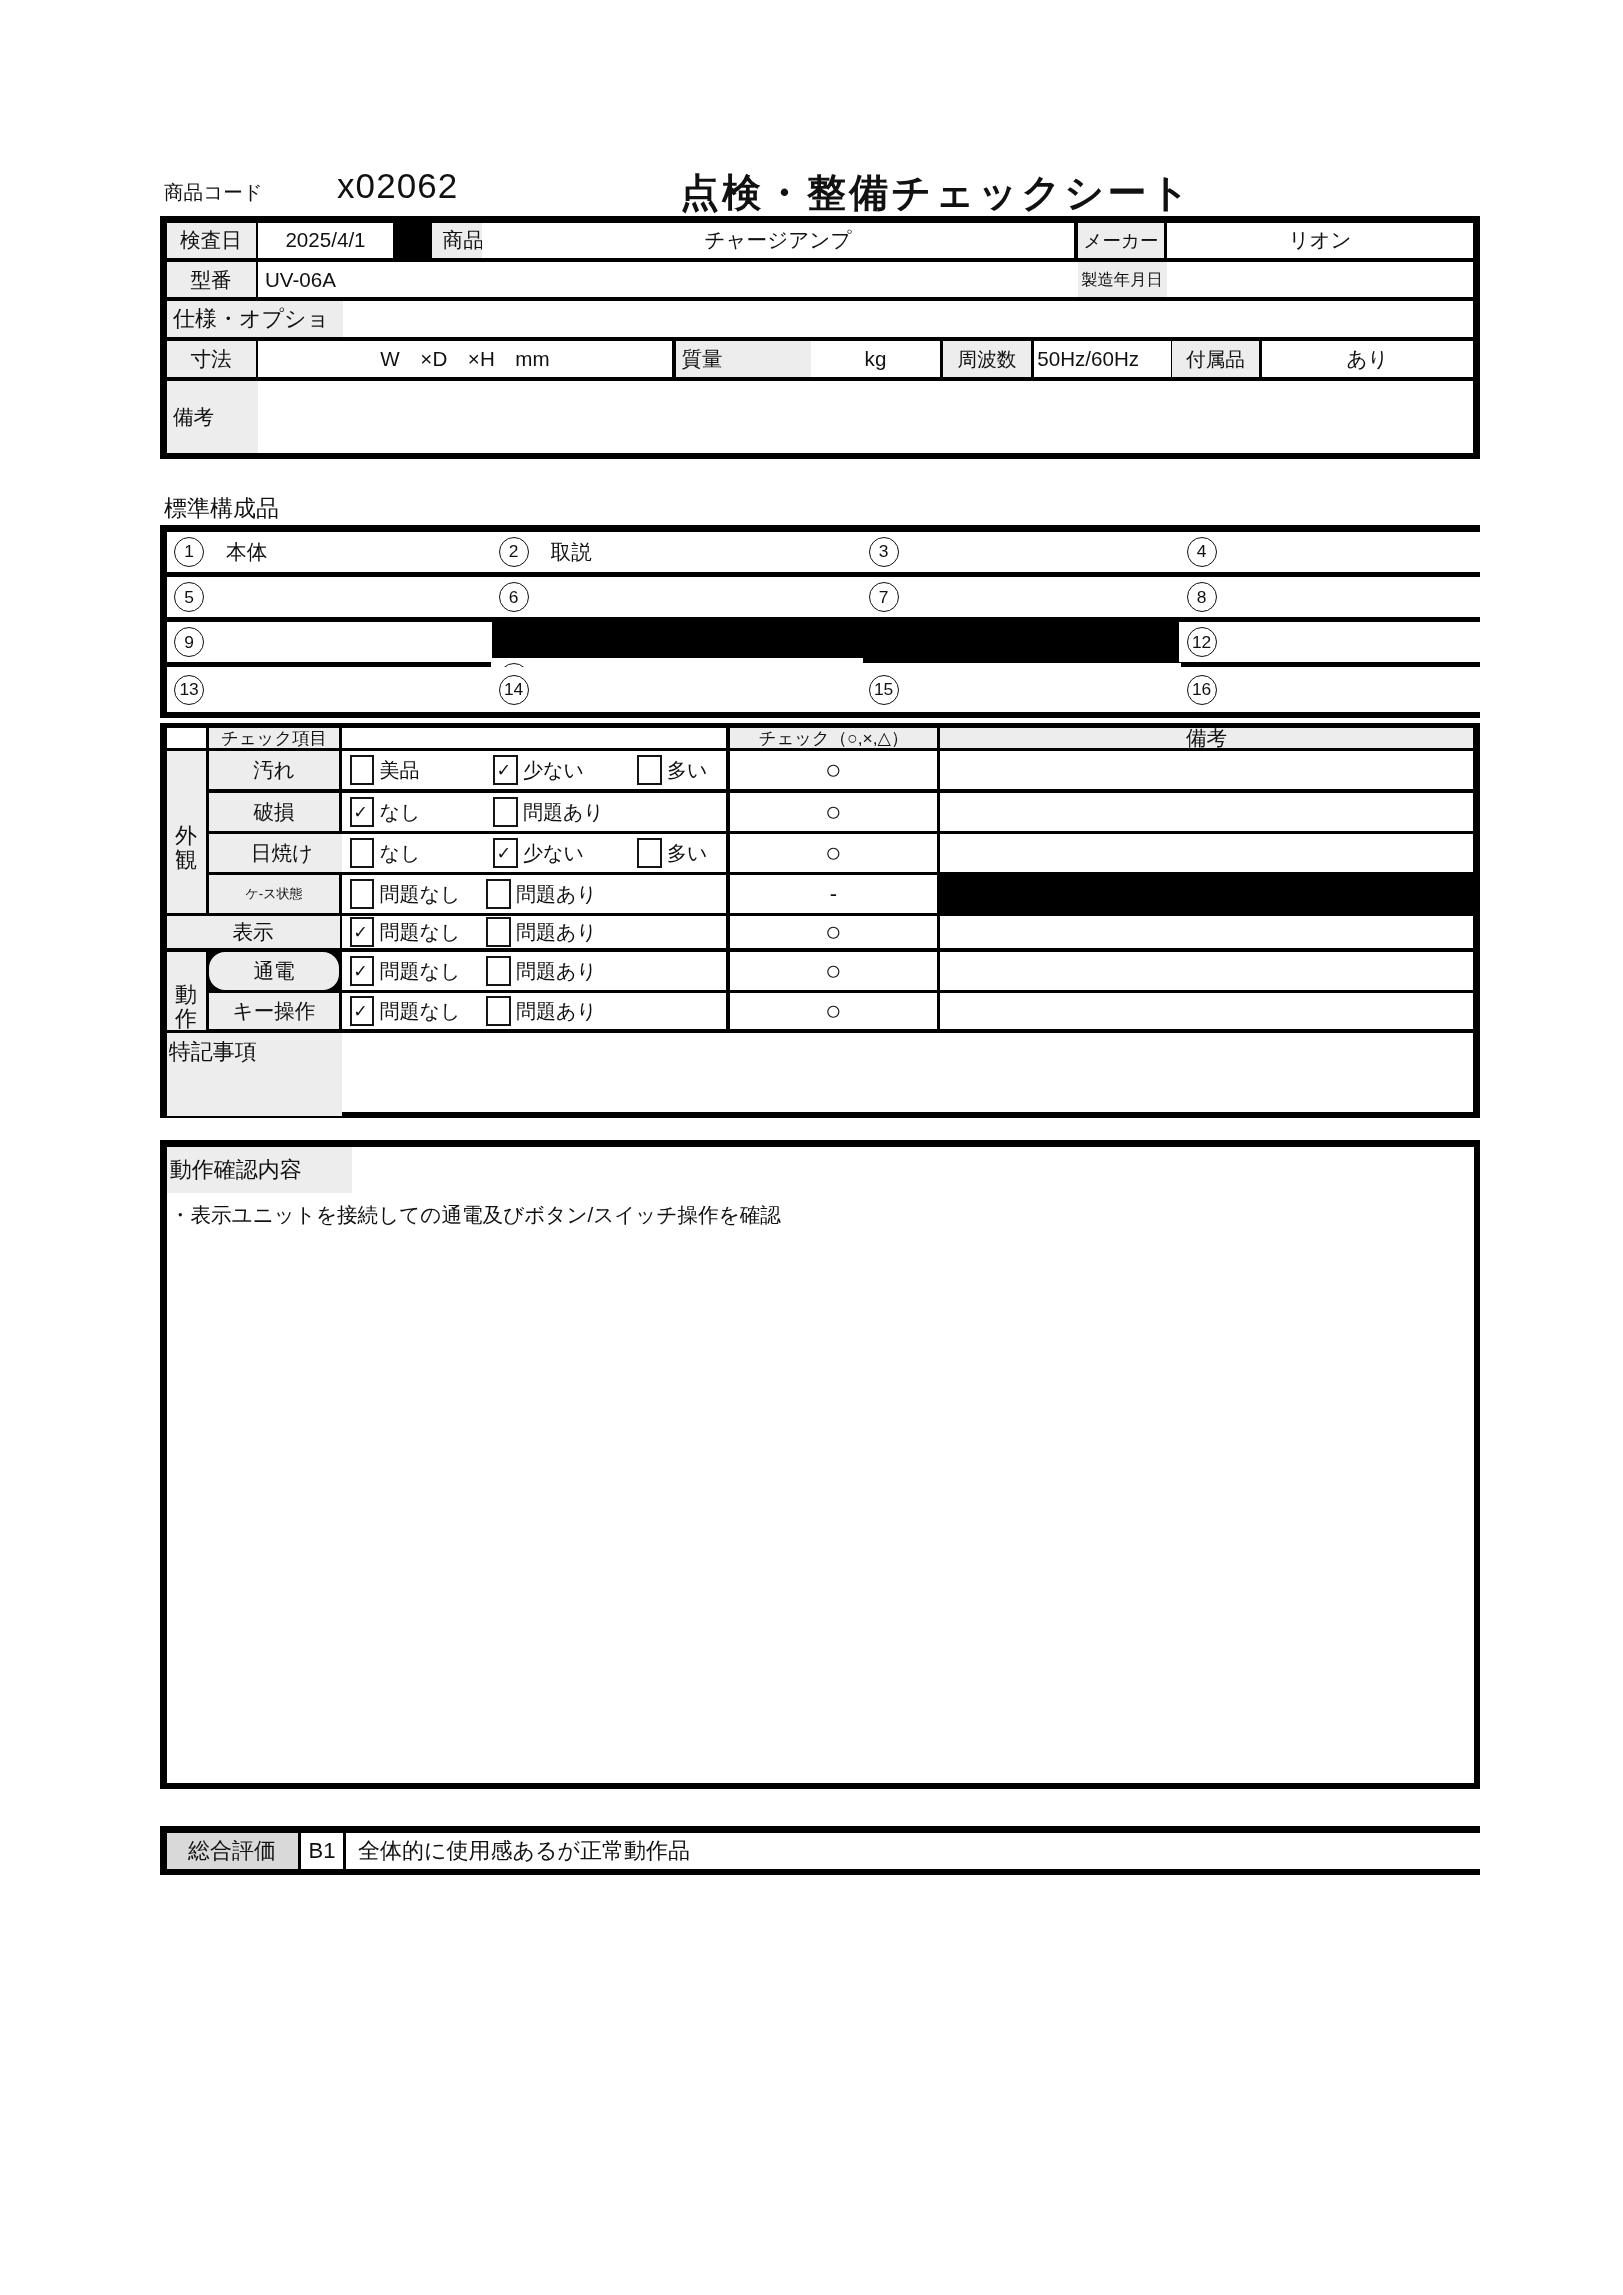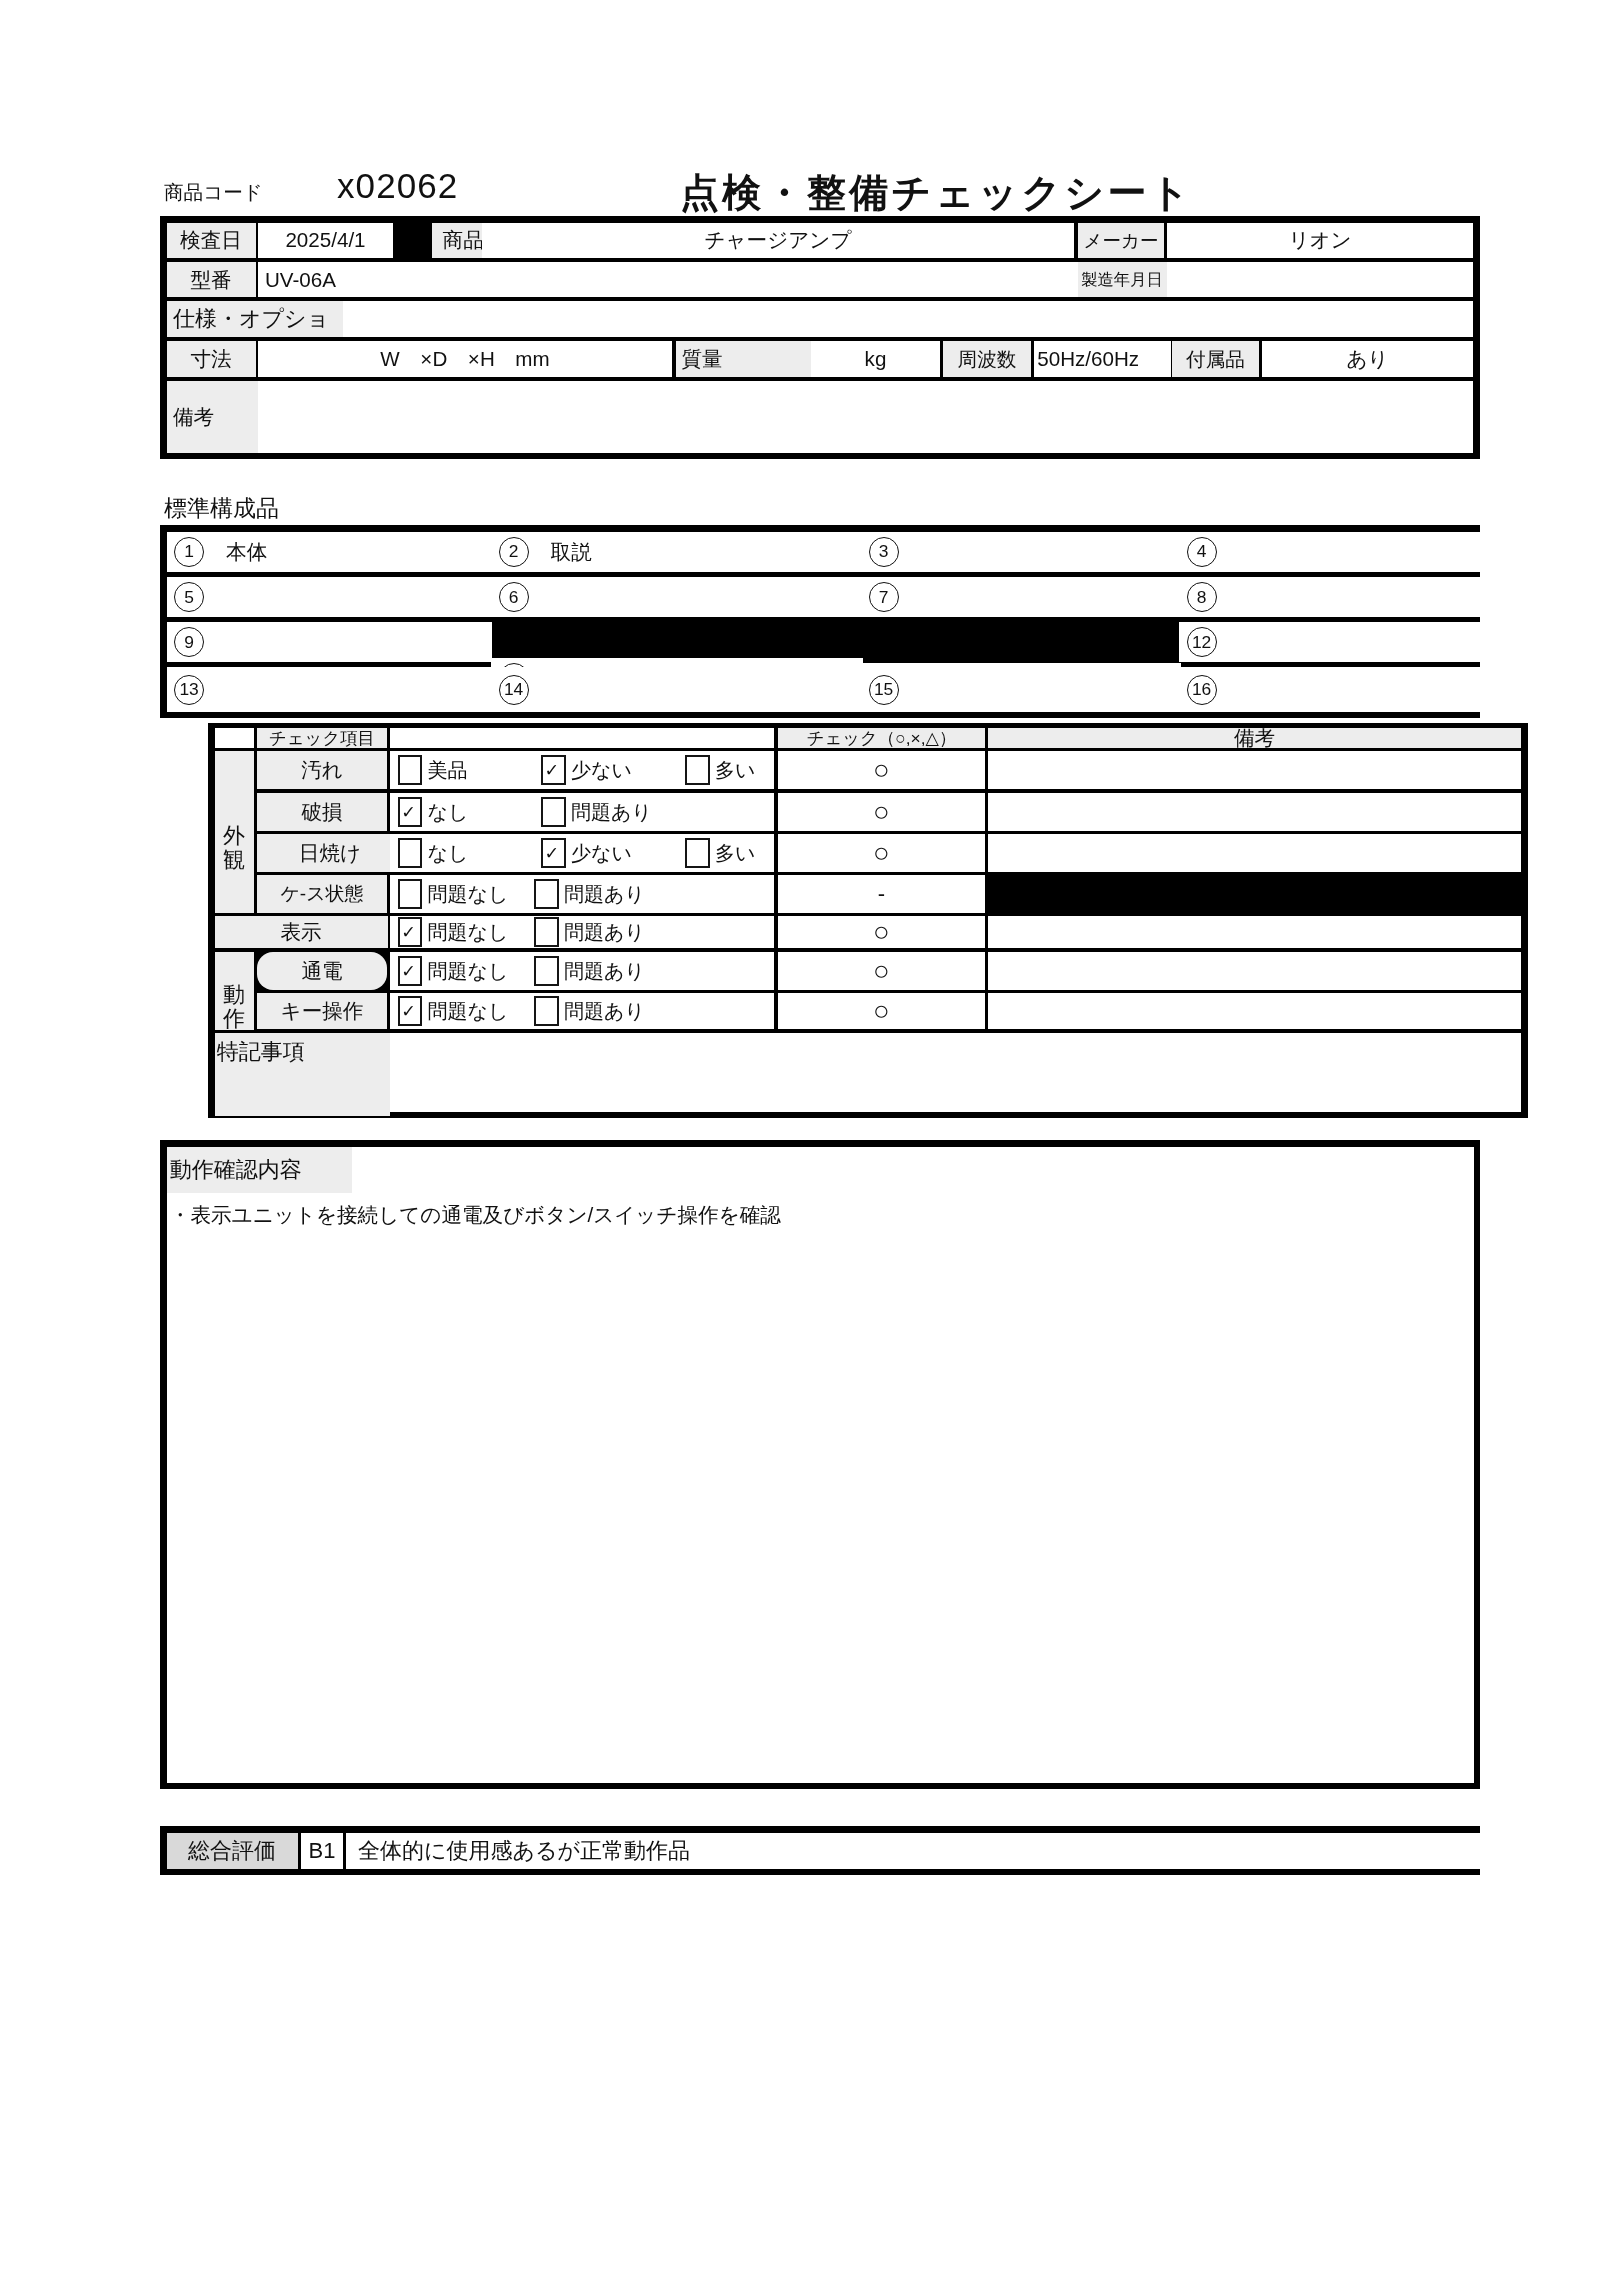--- a/index.html
+++ b/index.html
@@ -129,21 +129,21 @@
     <div class="cell left" style="left:701px;top:142px;width:312px;height:45px;padding-left:7.6px;gap:22px;">
       <span class="numcirc">15</span>
       <span></span>
       </div>
     <div class="cell left" style="left:1019px;top:142px;width:294px;height:45px;padding-left:7.6px;gap:22px;">
       <span class="numcirc">16</span>
       <span></span>
       </div>
   </div>
 
-  <div class="tbl" style="left:160px;top:723px;width:1320px;height:395px;margin-left:48px;">
+  <div class="tbl" style="left:160px;top:723px;width:1320px;height:395px;">
 
     <div class="cell" style="left:6.5px;top:5.4px;width:39px;height:19.6px;"></div>
     <div class="cell lbl" style="left:49px;top:5.4px;width:130px;height:19.6px;font-size:17.4px;">チェック項目</div>
     <div class="cell" style="left:182px;top:5.4px;width:384px;height:19.6px;"></div>
     <div class="cell lbl" style="left:570px;top:5.4px;width:207px;height:19.6px;font-size:17.4px;">チェック（○,×,△）</div>
     <div class="cell lbl" style="left:780px;top:5.4px;width:533px;height:19.6px;">備考</div>
 
     <div class="cell lbl vtext" style="left:6.5px;top:28px;width:39px;height:162px;">外観</div>
 
     <div class="cell lbl vtext" style="left:6.5px;top:229px;width:39px;height:78px;">動作</div>
@@ -191,21 +191,21 @@
           <span>少ない</span>
         </span>
       <span class="opt" style="left:295px;">
           <span class="cb"></span>
           <span>多い</span>
         </span>
     </div>
     <div class="cell checksym" style="left:570px;top:111px;width:207px;height:38px;">○</div>
     <div class="cell" style="left:780px;top:111px;width:533px;height:38px;"></div>
 
-    <div class="cell lbl" style="left:49px;top:152px;width:130px;height:38px;font-size:19px;">ケ-ス状態</div>
+    <div class="cell lbl" style="left:49px;top:152px;width:130px;height:38px;font-size:13px;">ケ-ス状態</div>
     <div class="cell" style="left:182px;top:152px;width:384px;height:38px;">
       <span class="opt" style="left:7.6px;">
           <span class="cb"></span>
           <span>問題なし</span>
         </span>
       <span class="opt" style="left:144px;">
           <span class="cb"></span>
           <span>問題あり</span>
         </span>
     </div>

